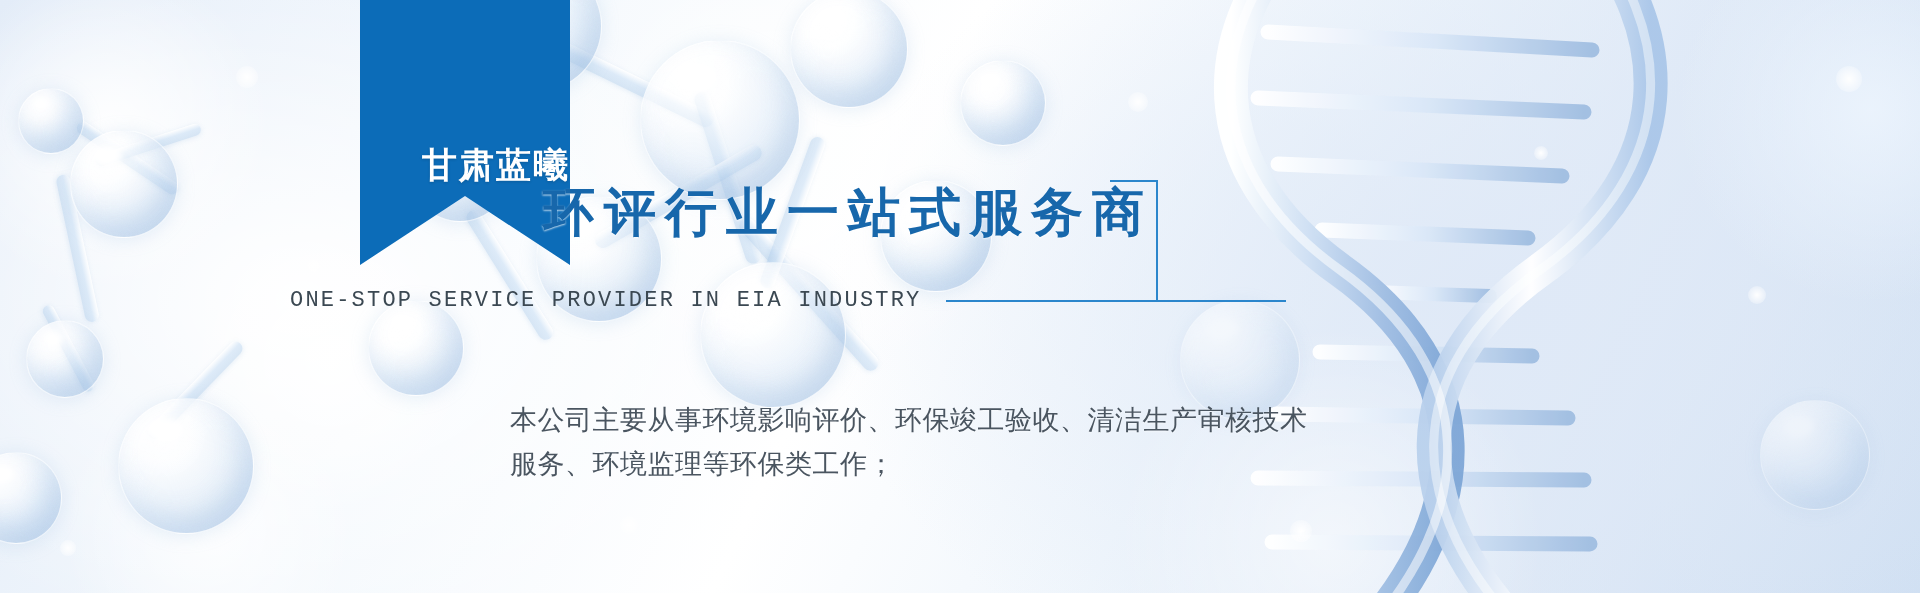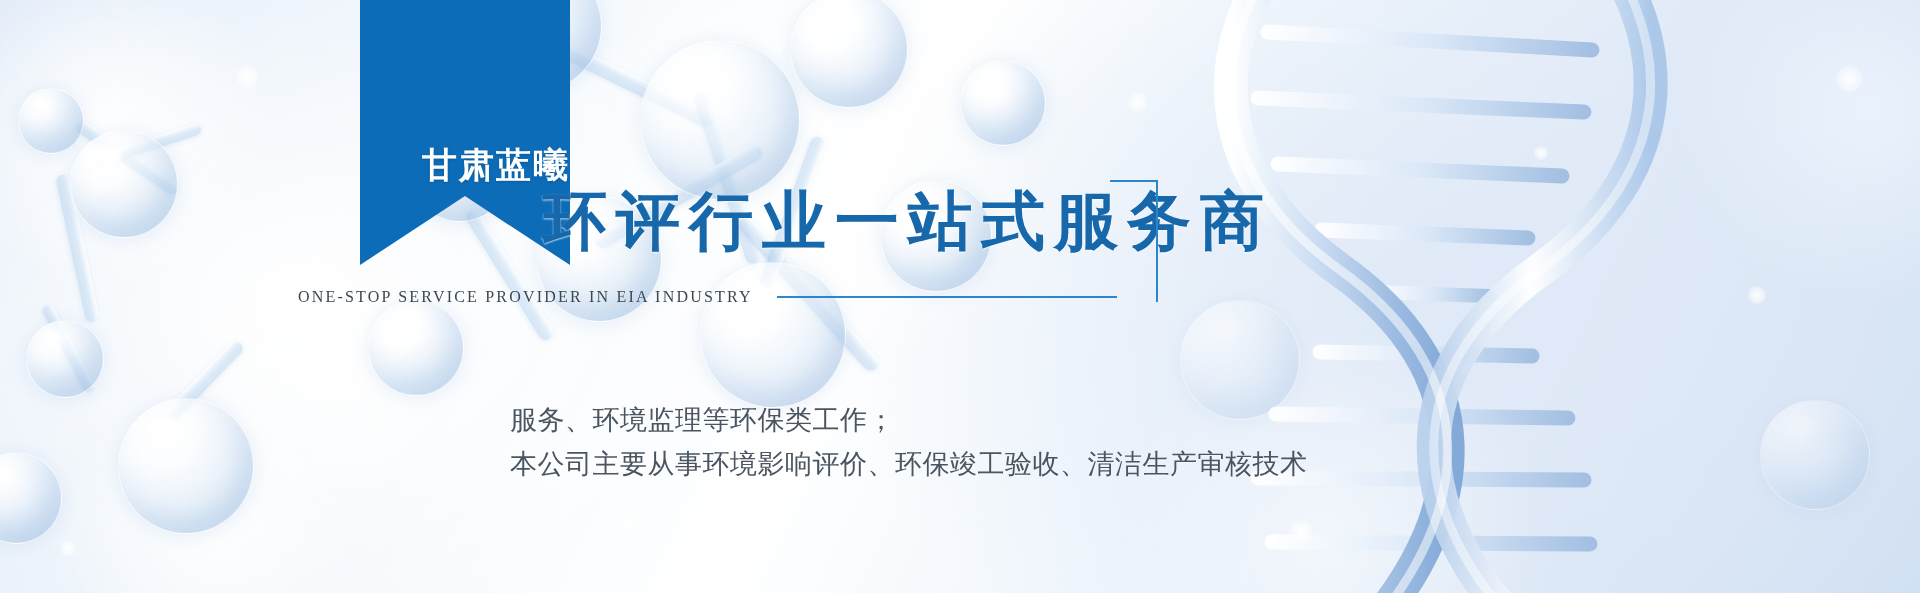--- a/index.html
+++ b/index.html
@@ -87,40 +87,39 @@
     font-size:35px; font-weight:bold;
     letter-spacing:2px;
     text-shadow:0 1px 3px rgba(0,0,0,.16);
     white-space:nowrap;
   }
 
   
   .headline {
     position:absolute; left:543px; top:178px;
     font-family:"DejaVu Sans", sans-serif;
-    font-size:64px; font-weight:bold;
+    font-size:52px; font-weight:bold;
     letter-spacing:9px;
     color:#1767ab;
     white-space:nowrap;
     text-shadow:0 1px 2px rgba(255,255,255,.75);
     z-index:6;
   }
 
   .subtitle-row {
     position:absolute; left:290px; top:288px;
     display:flex; align-items:center;
     z-index:6;
   }
   .subtitle {
-    font-family:Liberation Serif, serif;
-    font-size:16px;
+    font-family:Liberation Mono, monospace;
+    font-size:22px;
     letter-spacing:2.2px;
     color:#3b4852;
     white-space:nowrap;
-    margin-left:8px;
   }
   .subtitle-line {
     width:340px; height:2px;
     background:#2b86cc;
     margin-left:24px;
   }
   
   .bracket {
     position:absolute; left:1110px; top:180px;
     width:48px; height:122px;
@@ -256,17 +255,17 @@
   <div class="headline">环评行业一站式服务商</div>
 
   <div class="bracket"></div>
 
   <div class="subtitle-row">
     <div class="subtitle">ONE-STOP SERVICE PROVIDER IN EIA INDUSTRY</div>
     <div class="subtitle-line"></div>
   </div>
 
   <div class="paragraph">
+    <div>本公司主要从事环境影响评价、环保竣工验收、清洁生产审核技术</div>
     <div>服务、环境监理等环保类工作；</div>
-    <div>本公司主要从事环境影响评价、环保竣工验收、清洁生产审核技术</div>
   </div>
 
 </div>
 
 </body></html>

